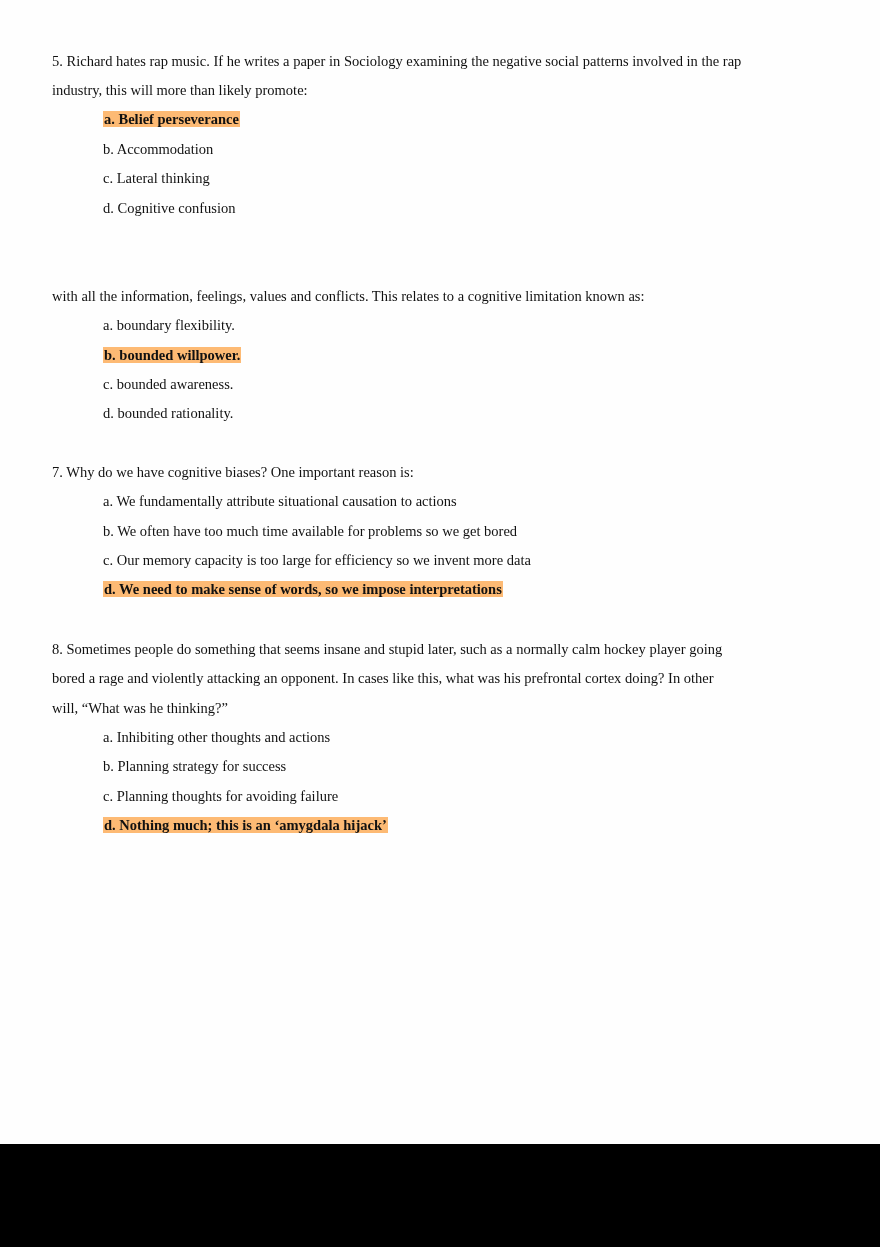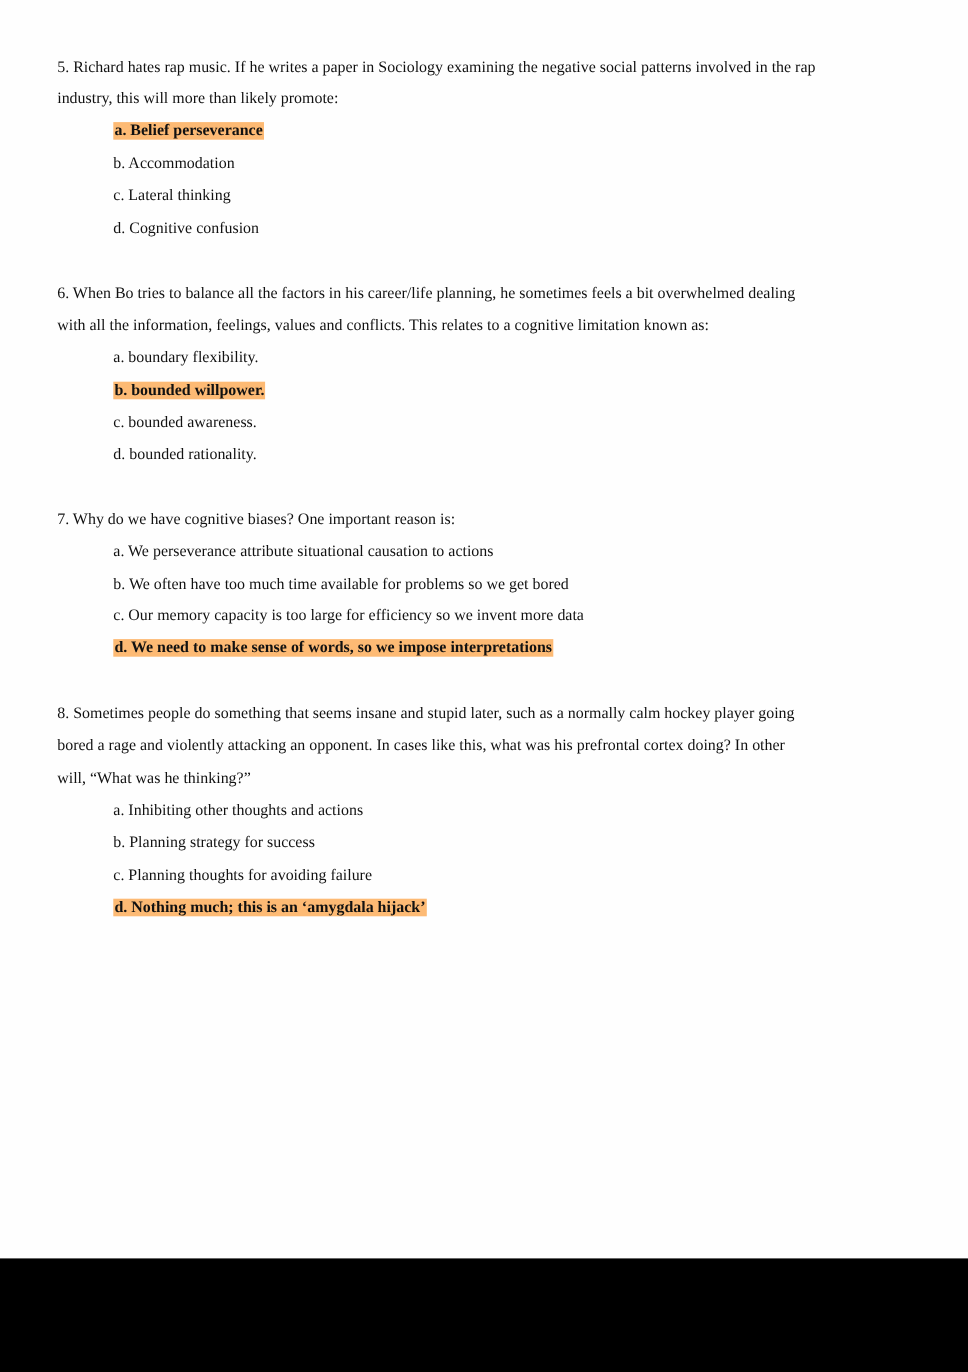--- a/index.html
+++ b/index.html
@@ -15,29 +15,28 @@
 
 <div class="page">
 
   <div class="txt stem" style="top:52px">5. Richard hates rap music. If he writes a paper in Sociology examining the negative social patterns involved in the rap</div>
   <div class="txt stem" style="top:81px">industry, this will more than likely promote:</div>
   <div class="txt opt" style="top:110px"><span class="hl">a. Belief perseverance</span></div>
   <div class="txt opt" style="top:140px">b. Accommodation</div>
   <div class="txt opt" style="top:169px">c. Lateral thinking</div>
   <div class="txt opt" style="top:199px">d. Cognitive confusion</div>
 
-  <div class="txt stem" style="top:258px">6. When Bo tries to balance all the factors in his career/life planning, he sometimes feels a bit overwhelmed dealing</div>
   <div class="txt stem" style="top:287px">with all the information, feelings, values and conflicts. This relates to a cognitive limitation known as:</div>
   <div class="txt opt" style="top:316px">a. boundary flexibility.</div>
   <div class="txt opt" style="top:346px"><span class="hl">b. bounded willpower.</span></div>
   <div class="txt opt" style="top:375px">c. bounded awareness.</div>
   <div class="txt opt" style="top:404px">d. bounded rationality.</div>
 
   <div class="txt stem" style="top:463px">7. Why do we have cognitive biases? One important reason is:</div>
-  <div class="txt opt" style="top:492px">a. We perseverance attribute situational causation to actions</div>
+  <div class="txt opt" style="top:492px">a. We fundamentally attribute situational causation to actions</div>
   <div class="txt opt" style="top:522px">b. We often have too much time available for problems so we get bored</div>
   <div class="txt opt" style="top:551px">c. Our memory capacity is too large for efficiency so we invent more data</div>
   <div class="txt opt" style="top:580px"><span class="hl">d. We need to make sense of words, so we impose interpretations</span></div>
 
   <div class="txt stem" style="top:640px">8. Sometimes people do something that seems insane and stupid later, such as a normally calm hockey player going</div>
   <div class="txt stem" style="top:669px">bored a rage and violently attacking an opponent. In cases like this, what was his prefrontal cortex doing? In other</div>
   <div class="txt stem" style="top:699px">will, “What was he thinking?”</div>
   <div class="txt opt" style="top:728px">a. Inhibiting other thoughts and actions</div>
   <div class="txt opt" style="top:757px">b. Planning strategy for success</div>
   <div class="txt opt" style="top:787px">c. Planning thoughts for avoiding failure</div>

